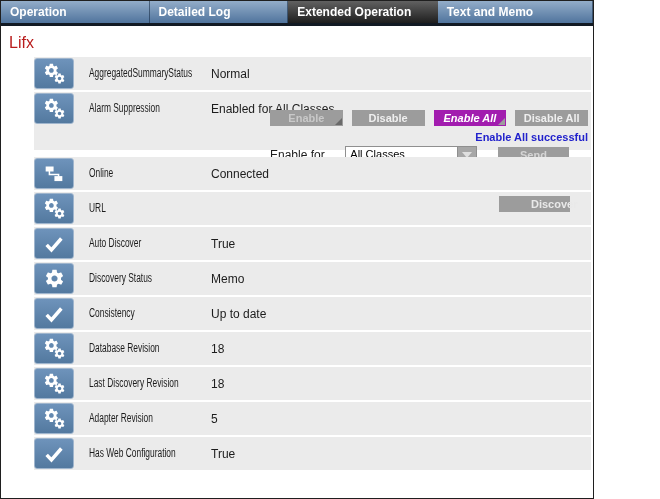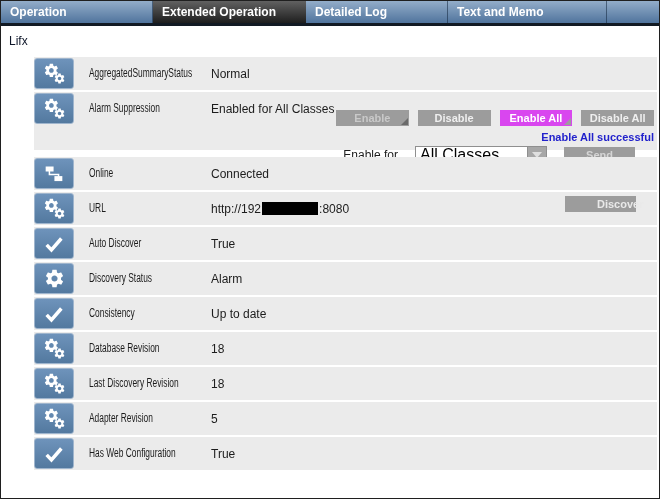--- a/index.html
+++ b/index.html
@@ -1,38 +1,38 @@
 <!DOCTYPE html>
 <html><head>
 <meta charset="utf-8">
 <style>
   * { box-sizing: border-box; }
   html,body { margin:0; padding:0; background:#fff; }
   body { width:660px; height:499px; font-family:"Liberation Sans", sans-serif; }
   .window {
-    position:relative; width:660px; height:499px;
+    position:relative; width:594px; height:499px;
     border:1px solid #1f1f1f; overflow:hidden; background:#fff;
   }
   
   .tabbar { display:flex; height:22px; background:linear-gradient(#93adc9,#50749d); }
   .tab {
     height:22px; line-height:22px; padding-left:9px; color:#fff;
     font-size:12px; font-weight:bold; white-space:nowrap; overflow:hidden;
     border-right:1px solid rgba(18,38,62,.55); cursor:default;
   }
   .tab.t0 { width:152px; }
   .tab.t1 { width:153px; }
   .tab.t2 { width:142px; }
   .tab.t3 { width:159px; }
   .tab.active { background:linear-gradient(#616161,#1e1e1e); border-right:none; }
   .tab-filler { flex:1; }
   .tabstrip { height:3px; background:#121a24; }
   
   .content { position:relative; }
-  .page-label { padding:8px 0 8px 8px; font-size:12px; color:#0f172a; height:31px; }
+  .page-label { padding:8px 0 8px 8px; font-size:16px; color:#b91c1c; height:31px; }
   .rows { margin:0 2px 0 33px; }
   .row { position:relative; height:33px; background:#ebebeb; margin-bottom:2px; }
   .row.tall { height:58px; margin-bottom:7px; }
   .icon {
     position:absolute; left:0; top:1px; width:40px; height:31px;
     background:linear-gradient(#6e93bb,#53799f);
     border:1px solid #9fb5cd; border-radius:3px;
     display:flex; align-items:center; justify-content:center;
   }
   .icon svg { display:block; }
@@ -47,62 +47,62 @@
     font-size:12px; color:#1c1c1c; white-space:nowrap;margin-left:22px;
   }
   .redacted { display:inline-block; width:56px; height:13px; background:#000; margin:0 1px; }
   
   .gbtn {
     position:relative; width:74px; height:16px; border:0; padding:0;
     background:#9c9c9c; color:#efefef; font-family:inherit;
     font-size:11px; font-weight:bold; line-height:16px; text-align:center; cursor:default;
   }
   .gbtn.dim { color:#c9c9c9; }
-  .gbtn.dark { background:#d946ef; color:#fff; }
+  .gbtn.dark { background:#a21caf; color:#fff;font-style:italic; }
   .fold::after {
     content:""; position:absolute; right:1px; bottom:1px; width:0; height:0;
     border-style:solid; border-width:0 0 7px 7px;
     border-color:transparent transparent #6a6a6a transparent;
   }
   .fold-light::after {
     content:""; position:absolute; right:1px; bottom:1px; width:0; height:0;
     border-style:solid; border-width:0 0 7px 7px;
     border-color:transparent transparent #9d9d9d transparent;
   }
   
   .alarm-controls { position:absolute; top:16px; right:3px; width:318px; }
   .btn-row { display:flex; justify-content:flex-end; gap:9px; margin-top:2px; }
   .status-msg { margin:5px 0 0 3px; font-size:11px; font-weight:bold; color:#2222cc; text-align:right; }
   .enable-for-row {
-    display:flex; align-items:center; justify-content:flex-end;
+    display:flex; align-items:center; justify-content:space-between;
     gap:17px; margin-top:3px; padding-right:19px;
   }
   .enable-for-label { font-size:12px; color:#1c1c1c; }
   .select { display:flex; width:132px; height:17px; background:#fff; border:1px solid #8f8f8f; }
-  .select-value { flex:1; font-size:16px; line-height:15px; padding-left:4px; overflow:hidden; white-space:nowrap; }
+  .select-value { flex:1; font-size:11px; line-height:15px; padding-left:4px; overflow:hidden; white-space:nowrap; }
   .select-arrow {
     width:19px; background:#a7a7a7; border-left:1px solid #8f8f8f;
     display:flex; align-items:center; justify-content:center;
   }
   .select-arrow::after {
     content:""; width:0; height:0;
     border-left:5px solid transparent; border-right:5px solid transparent;
     border-top:6px solid #dfdfdf;
   }
   .gbtn.send { width:71px; color:#d5d5d5; }
   .gbtn.discover { position:absolute; top:4px; right:21px; width:71px; color:#e9e9e9;padding-left:32px; }
 </style>
 </head>
 <body>
 
 <div class="window">
   <div class="tabbar">
     <div class="tab t0">Operation</div>
+    <div class="tab t2">Detailed Log</div>
     <div class="tab t1 active">Extended Operation</div>
-    <div class="tab t2">Detailed Log</div>
     <div class="tab t3">Text and Memo</div>
     <div class="tab-filler"></div>
   </div>
   <div class="tabstrip"></div>
 
   <div class="content">
     <div class="page-label">Lifx</div>
     <div class="rows" id="rows">
         <div class="row">
           <div class="icon">
@@ -153,44 +153,39 @@
           <div class="value">Connected</div>
         </div>
         <div class="row">
           <div class="icon">
             <svg viewBox="0 0 24 24" width="23" height="23">
               <path d="M19.43 12.98c.04-.32.07-.64.07-.98s-.03-.66-.07-.98l2.11-1.65c.19-.15.24-.42.12-.64l-2-3.46c-.12-.22-.39-.3-.61-.22l-2.49 1c-.52-.4-1.08-.73-1.69-.98l-.38-2.65C14.46 2.18 14.25 2 14 2h-4c-.25 0-.46.18-.49.42l-.38 2.65c-.61.25-1.17.59-1.69.98l-2.49-1c-.23-.09-.49 0-.61.22l-2 3.46c-.13.22-.07.49.12.64l2.11 1.65c-.04.32-.07.65-.07.98s.03.66.07.98l-2.11 1.65c-.19.15-.24.42-.12.64l2 3.46c.12.22.39.3.61.22l2.49-1c.52.4 1.08.73 1.69.98l.38 2.65c.03.24.24.42.49.42h4c.25 0 .46-.18.49-.42l.38-2.65c.61-.25 1.17-.59 1.69-.98l2.49 1c.23.09.49 0 .61.22l2-3.46c.12-.22.07-.49-.12-.64l-2.11-1.65zM12 15.5c-1.93 0-3.5-1.57-3.5-3.5s1.57-3.5 3.5-3.5 3.5 1.57 3.5 3.5-1.57 3.5-3.5 3.5z" fill="#fff" fill-rule="evenodd" transform="scale(0.7) translate(0.5,0.5)"></path>
               <path d="M19.43 12.98c.04-.32.07-.64.07-.98s-.03-.66-.07-.98l2.11-1.65c.19-.15.24-.42.12-.64l-2-3.46c-.12-.22-.39-.3-.61-.22l-2.49 1c-.52-.4-1.08-.73-1.69-.98l-.38-2.65C14.46 2.18 14.25 2 14 2h-4c-.25 0-.46.18-.49.42l-.38 2.65c-.61.25-1.17.59-1.69.98l-2.49-1c-.23-.09-.49 0-.61.22l-2 3.46c-.13.22-.07.49.12.64l2.11 1.65c-.04.32-.07.65-.07.98s.03.66.07.98l-2.11 1.65c-.19.15-.24.42-.12.64l2 3.46c.12.22.39.3.61.22l2.49-1c.52.4 1.08.73 1.69.98l.38 2.65c.03.24.24.42.49.42h4c.25 0 .46-.18.49-.42l.38-2.65c.61-.25 1.17-.59 1.69-.98l2.49 1c.23.09.49 0 .61.22l2-3.46c.12-.22.07-.49-.12-.64l-2.11-1.65zM12 15.5c-1.93 0-3.5-1.57-3.5-3.5s1.57-3.5 3.5-3.5 3.5 1.57 3.5 3.5-1.57 3.5-3.5 3.5z" fill="#fff" fill-rule="evenodd" transform="translate(11,11) scale(0.52)"></path>
             </svg>
           </div>
           <div class="label">URL</div>
-          <div class="value">
-            <span>http://192</span>
-            <span class="redacted"></span>
-            <span>:8080</span>
-          </div>
   <button class="gbtn discover">Discover</button>
 </div>
         <div class="row">
           <div class="icon">
             <svg viewBox="0 0 24 24" width="22" height="22">
               <path d="M4 13l5.2 5.5L20 6" fill="none" stroke="#fff" stroke-width="3.8"></path>
             </svg>
           </div>
           <div class="label">Auto Discover</div>
           <div class="value">True</div>
         </div>
         <div class="row">
           <div class="icon">
             <svg viewBox="0 0 24 24" width="21" height="21">
               <path d="M19.43 12.98c.04-.32.07-.64.07-.98s-.03-.66-.07-.98l2.11-1.65c.19-.15.24-.42.12-.64l-2-3.46c-.12-.22-.39-.3-.61-.22l-2.49 1c-.52-.4-1.08-.73-1.69-.98l-.38-2.65C14.46 2.18 14.25 2 14 2h-4c-.25 0-.46.18-.49.42l-.38 2.65c-.61.25-1.17.59-1.69.98l-2.49-1c-.23-.09-.49 0-.61.22l-2 3.46c-.13.22-.07.49.12.64l2.11 1.65c-.04.32-.07.65-.07.98s.03.66.07.98l-2.11 1.65c-.19.15-.24.42-.12.64l2 3.46c.12.22.39.3.61.22l2.49-1c.52.4 1.08.73 1.69.98l.38 2.65c.03.24.24.42.49.42h4c.25 0 .46-.18.49-.42l.38-2.65c.61-.25 1.17-.59 1.69-.98l2.49 1c.23.09.49 0 .61.22l2-3.46c.12-.22.07-.49-.12-.64l-2.11-1.65zM12 15.5c-1.93 0-3.5-1.57-3.5-3.5s1.57-3.5 3.5-3.5 3.5 1.57 3.5 3.5-1.57 3.5-3.5 3.5z" fill="#fff" fill-rule="evenodd"></path>
             </svg>
           </div>
           <div class="label">Discovery Status</div>
-          <div class="value">Alarm</div>
+          <div class="value">Memo</div>
         </div>
         <div class="row">
           <div class="icon">
             <svg viewBox="0 0 24 24" width="22" height="22">
               <path d="M4 13l5.2 5.5L20 6" fill="none" stroke="#fff" stroke-width="3.8"></path>
             </svg>
           </div>
           <div class="label">Consistency</div>
           <div class="value">Up to date</div>
         </div>

